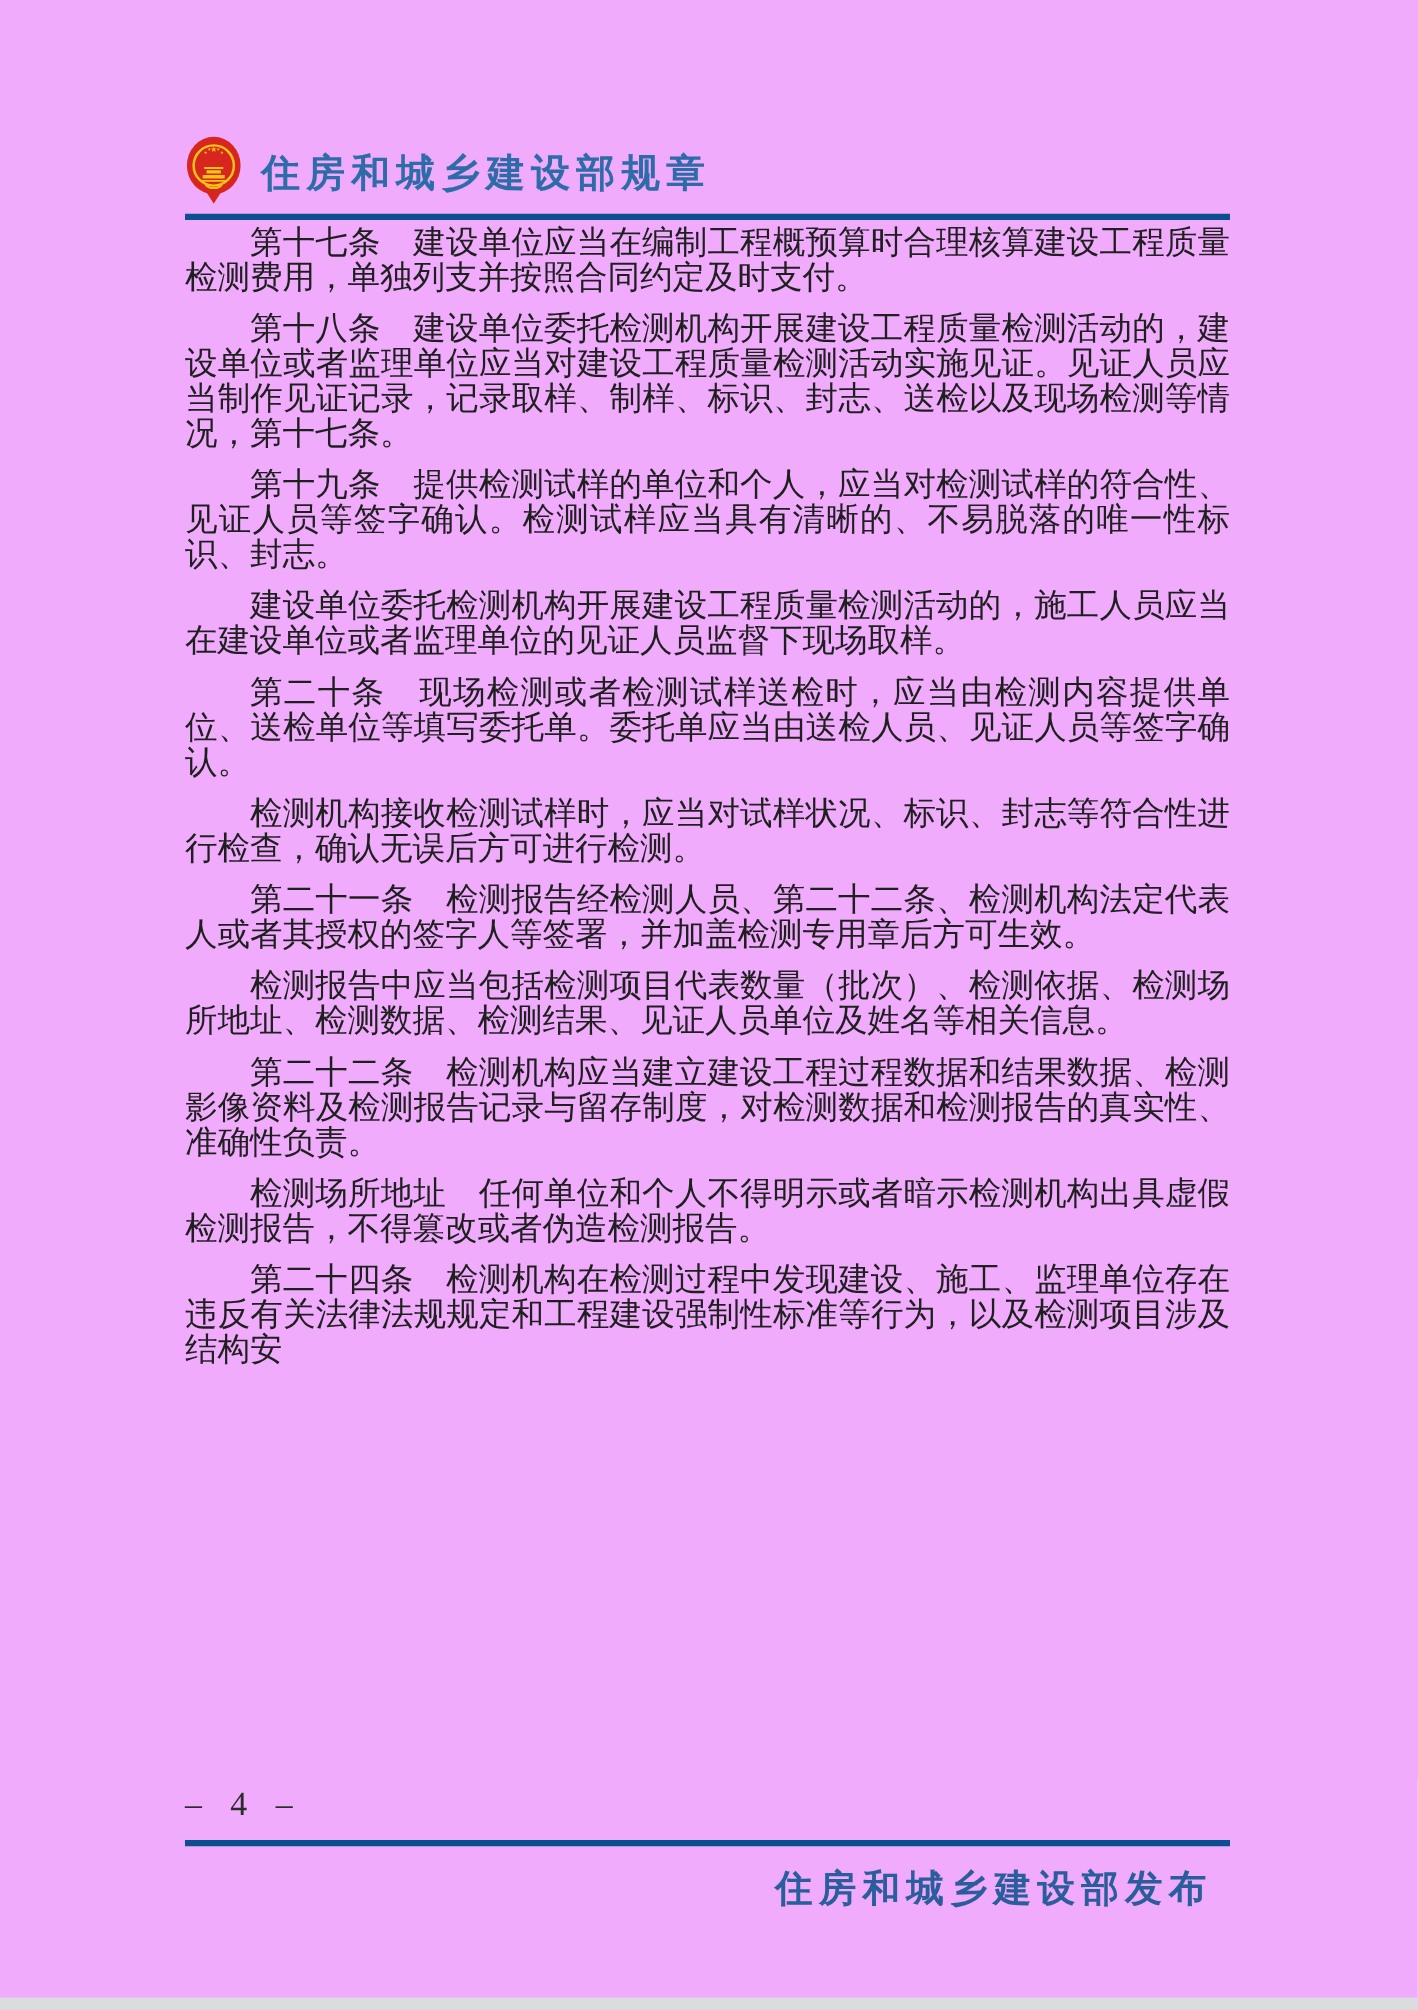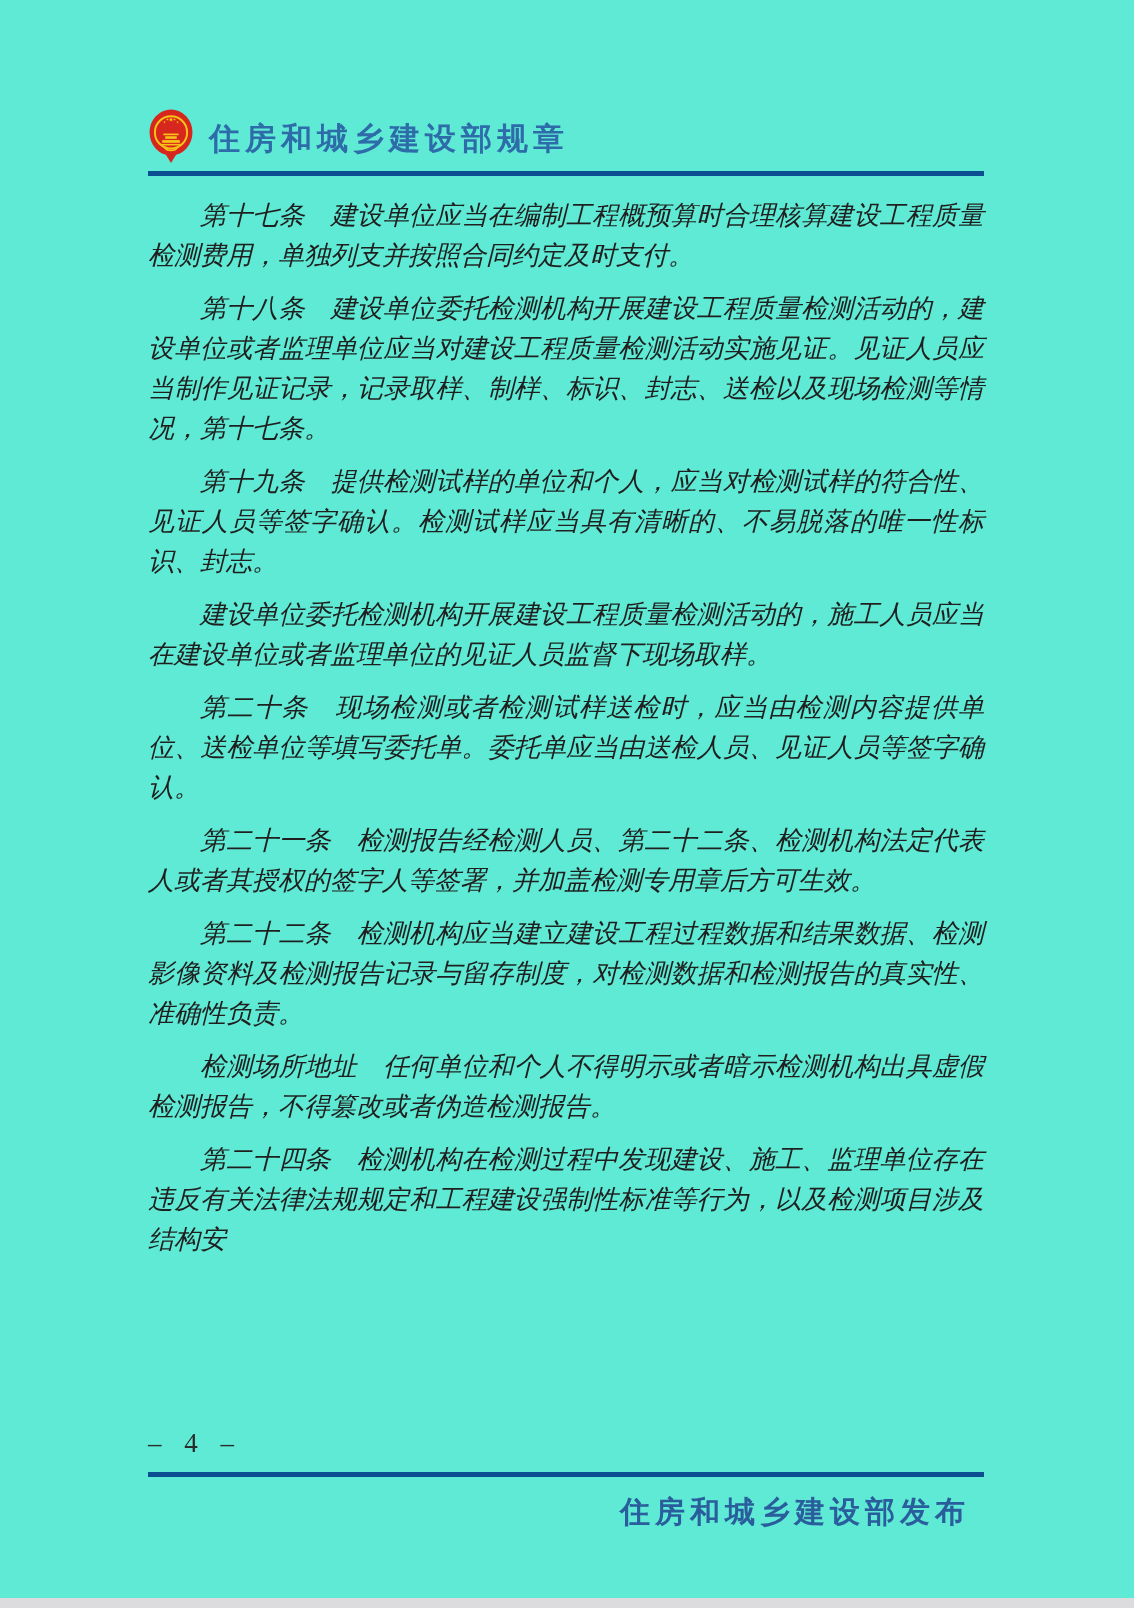--- a/index.html
+++ b/index.html
@@ -14,21 +14,21 @@
   }
   *{box-sizing:border-box;}
   html,body{margin:0;padding:0;}
   body{
     width:1134px;height:1608px;
     background:#ffffff;
     font-family:"Liberation Serif","DejaVu Serif",serif;
     position:relative;
     overflow:hidden;
   }
-  .page{position:relative;width:1134px;height:1608px;background:#5eead4;}
+  .page{position:relative;width:1134px;height:1608px;background:#f0abfc;}
 
   
   .doc-header{
     position:absolute;left:148px;top:108px;
     display:flex;align-items:center;gap:15px;
   }
   .emblem{width:46px;height:58px;flex:0 0 auto;}
   .doc-title{
     font-size:31px;
     font-weight:600;
@@ -40,27 +40,26 @@
   }
   .rule{
     position:absolute;left:148px;width:836px;height:5px;
     background:var(--rule-blue);
   }
   .rule-top{top:171px;}
   .rule-bottom{top:1472px;}
 
   
   .doc-body{
-    position:absolute;left:148px;top:196px;width:836px;
+    position:absolute;left:148px;top:180px;width:836px;
     font-size:26px;
-    line-height:40px;
+    line-height:28px;
     color:var(--body-text);
     text-align:justify;
     text-justify:inter-character;
-    font-style:italic;
   }
   .doc-body p{
     margin:0 0 13px 0;
     text-indent:2em;
   }
 
   
   .page-number{
     position:absolute;left:148px;top:1430px;
     font-size:27px;
@@ -110,21 +109,23 @@
   </header>
 
   <div class="rule rule-top"></div>
 
   <main class="doc-body">
     <p>第十七条　建设单位应当在编制工程概预算时合理核算建设工程质量检测费用，单独列支并按照合同约定及时支付。</p>
     <p>第十八条　建设单位委托检测机构开展建设工程质量检测活动的，建设单位或者监理单位应当对建设工程质量检测活动实施见证。见证人员应当制作见证记录，记录取样、制样、标识、封志、送检以及现场检测等情况，第十七条。</p>
     <p>第十九条　提供检测试样的单位和个人，应当对检测试样的符合性、见证人员等签字确认。检测试样应当具有清晰的、不易脱落的唯一性标识、封志。</p>
     <p>建设单位委托检测机构开展建设工程质量检测活动的，施工人员应当在建设单位或者监理单位的见证人员监督下现场取样。</p>
     <p>第二十条　现场检测或者检测试样送检时，应当由检测内容提供单位、送检单位等填写委托单。委托单应当由送检人员、见证人员等签字确认。</p>
+    <p>检测机构接收检测试样时，应当对试样状况、标识、封志等符合性进行检查，确认无误后方可进行检测。</p>
     <p>第二十一条　检测报告经检测人员、第二十二条、检测机构法定代表人或者其授权的签字人等签署，并加盖检测专用章后方可生效。</p>
+    <p>检测报告中应当包括检测项目代表数量（批次）、检测依据、检测场所地址、检测数据、检测结果、见证人员单位及姓名等相关信息。</p>
     <p>第二十二条　检测机构应当建立建设工程过程数据和结果数据、检测影像资料及检测报告记录与留存制度，对检测数据和检测报告的真实性、准确性负责。</p>
     <p>检测场所地址　任何单位和个人不得明示或者暗示检测机构出具虚假检测报告，不得篡改或者伪造检测报告。</p>
     <p>第二十四条　检测机构在检测过程中发现建设、施工、监理单位存在违反有关法律法规规定和工程建设强制性标准等行为，以及检测项目涉及结构安</p>
   </main>
 
   <footer>
     <div class="page-number">– 4 –</div>
     <div class="rule rule-bottom"></div>
     <div class="publisher">住房和城乡建设部发布</div>
   </footer>

